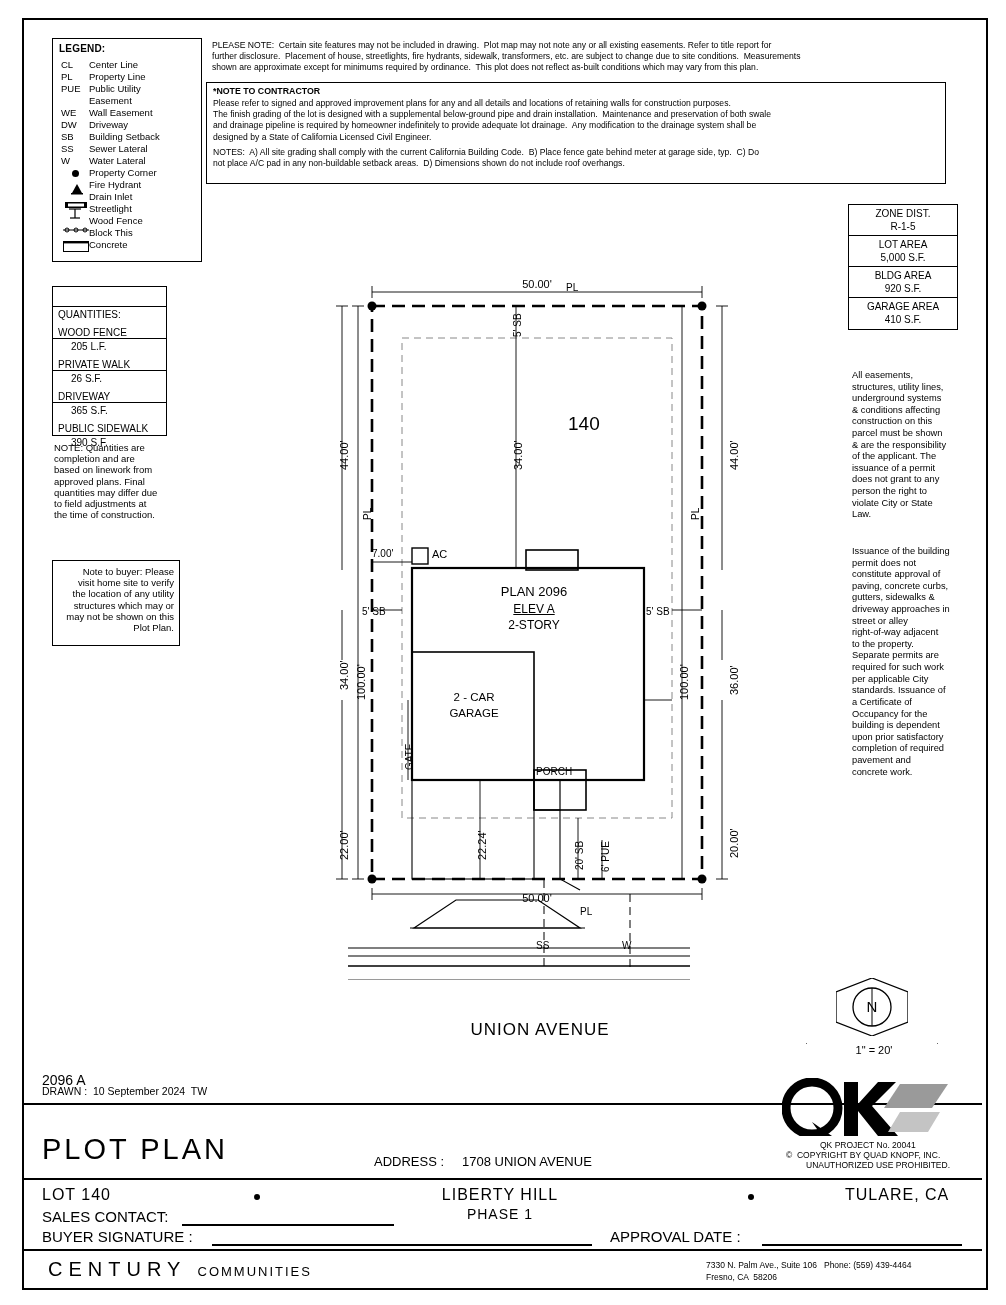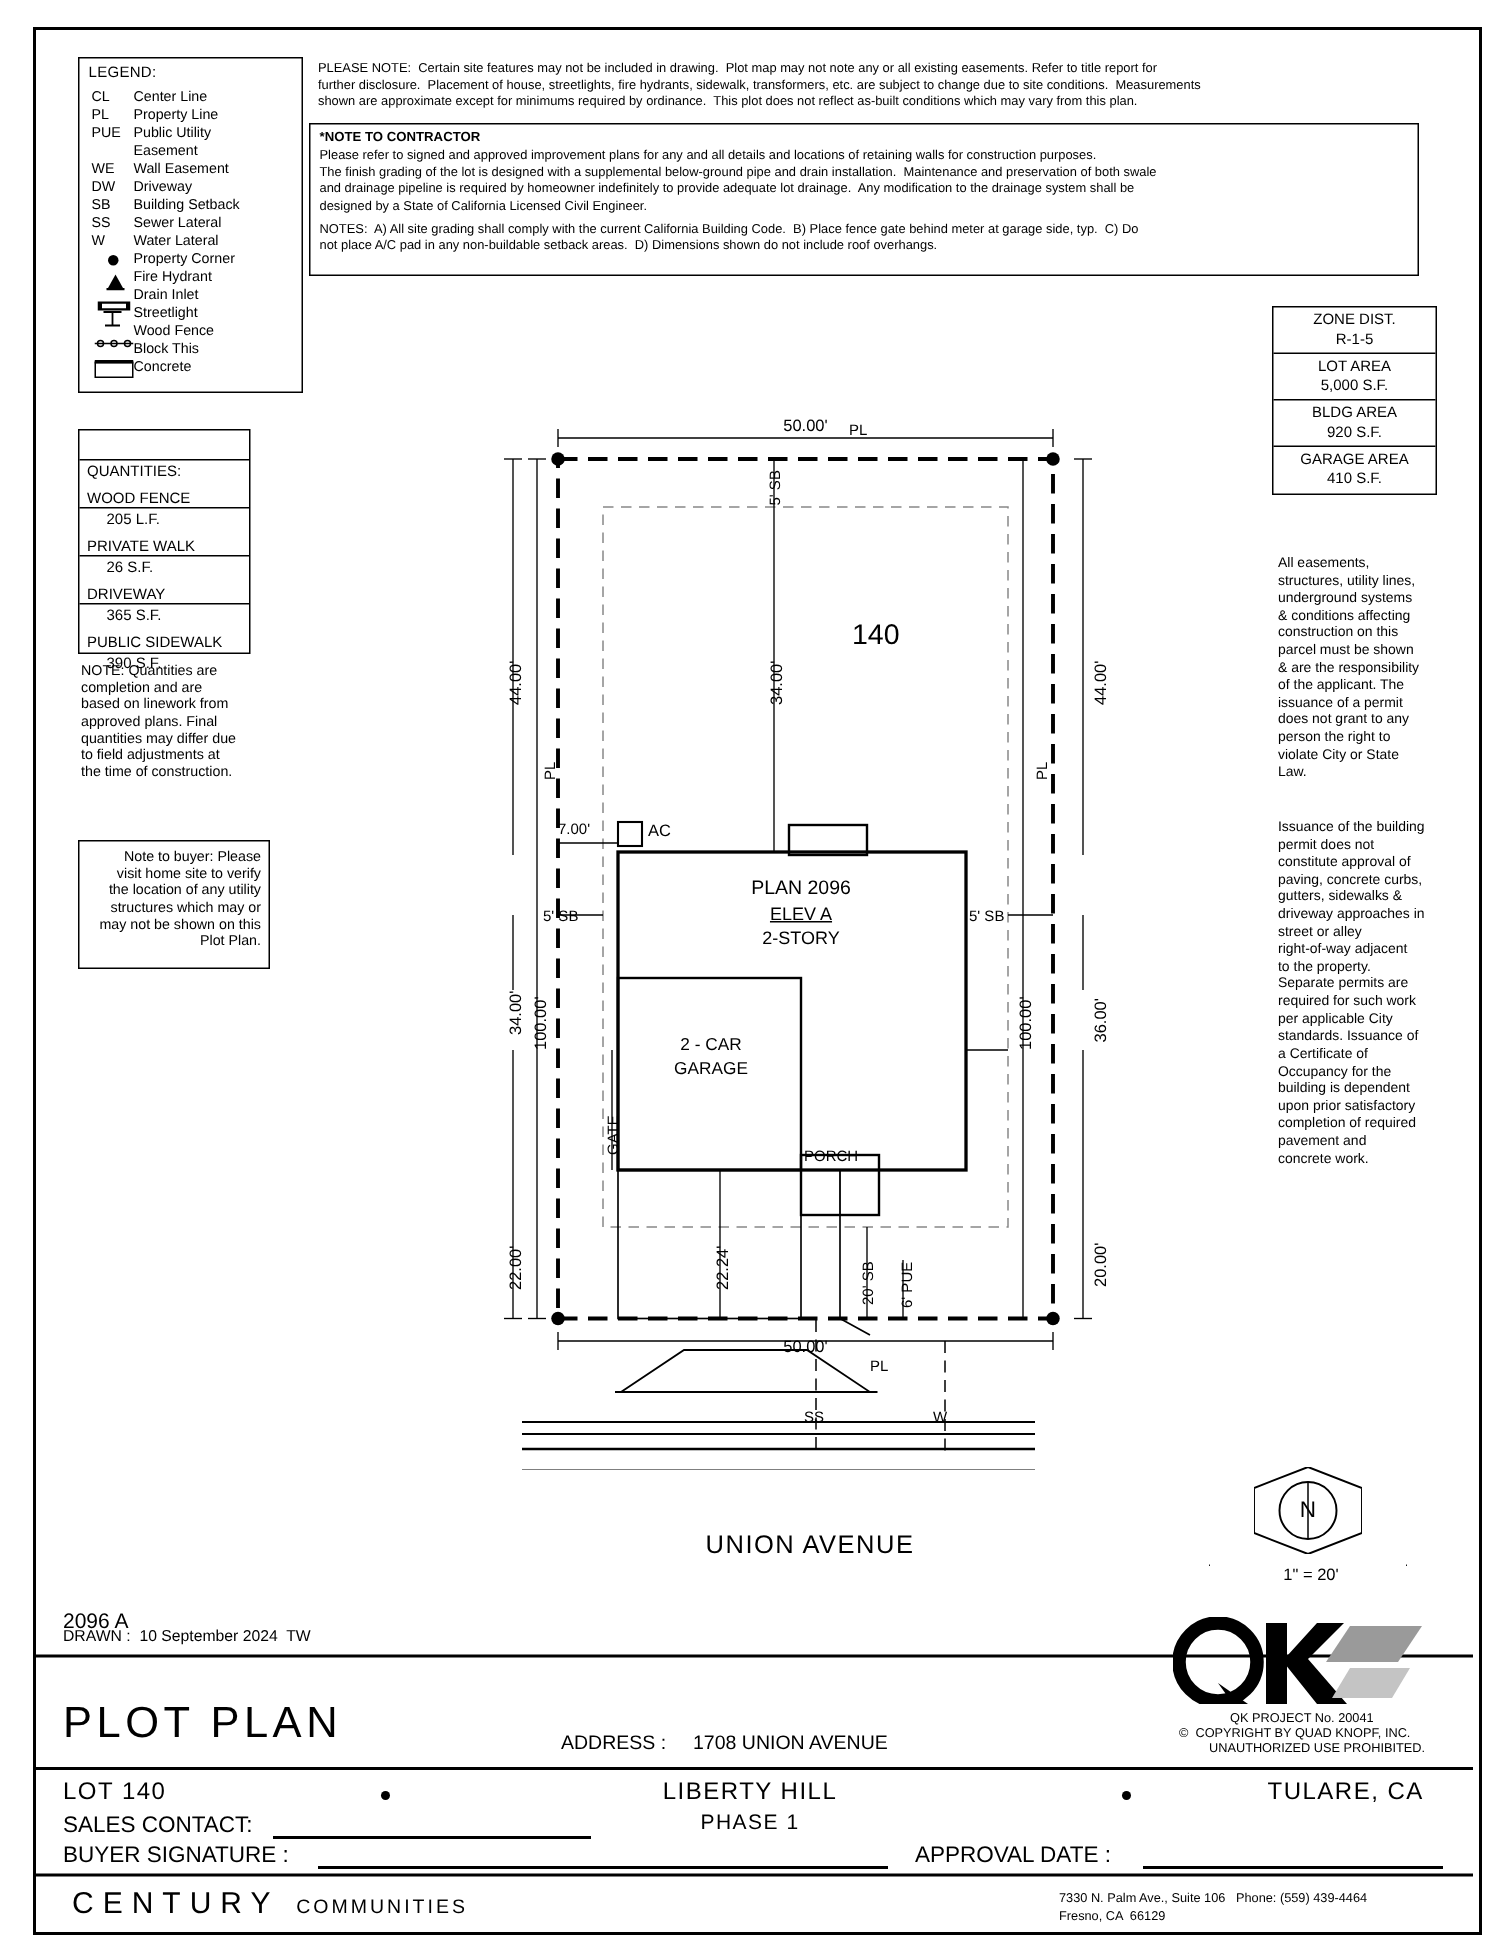--- a/index.html
+++ b/index.html
@@ -6,21 +6,21 @@
   body{width:1006px;height:1305px;position:relative;font-family:"Liberation Sans",sans-serif;color:#000;}
   #sheet{position:absolute;left:0;top:0;width:1006px;height:1305px;overflow:hidden;}
   .border-outer{position:absolute;left:22px;top:18px;width:962px;height:1268px;border:2px solid #000;}
   .abs{position:absolute;}
   .box{position:absolute;border:1.5px solid #000;background:#fff;}
   .t{position:absolute;white-space:pre;line-height:1.18;}
   .c{text-align:center;}
   .vert{transform-origin:0 0;}
   
   #legend{left:52px;top:38px;width:148px;height:222px;}
-  #legend .hd{position:absolute;left:6px;top:4px;font-size:10px;font-weight:normal;letter-spacing:.2px;text-align:center;}
+  #legend .hd{position:absolute;left:6px;top:4px;font-size:10px;font-weight:bold;letter-spacing:.2px;text-align:center;}
   .lg-row{position:absolute;font-size:9.5px;}
   .lg-sym{position:absolute;}
   
   #qty{left:52px;top:286px;width:113px;height:148px;}
   .qrow{position:absolute;left:0;width:113px;border-bottom:1.5px solid #000;box-sizing:border-box;}
   .qlab{position:absolute;left:5px;font-size:10px;margin-top:18px;}
   
   #notebuyer{left:52px;top:560px;width:126px;height:84px;text-align:right;}
   #noteplease{left:206px;top:36px;width:738px;height:144px;}
   #zone{left:848px;top:204px;width:108px;height:124px;}
@@ -411,15 +411,15 @@
   <div class="sig-line" style="left:762px;top:1244px;width:200px;"></div>
 
   <div class="hline" style="left:24px;top:1249px;width:958px;"></div>
 
   <div class="centurylogo">
     <span>CENTURY</span>
     <span style="font-size:13px;letter-spacing:2px;">COMMUNITIES</span>
   </div>
 
   <div class="t fineprint" style="left:706px;top:1260px;">7330 N. Palm Ave., Suite 106   Phone: (559) 439-4464</div>
-  <div class="t fineprint" style="left:706px;top:1272px;">Fresno, CA  66129</div>
+  <div class="t fineprint" style="left:706px;top:1272px;">Fresno, CA  58206</div>
 
 </div>
 
 </body></html>

